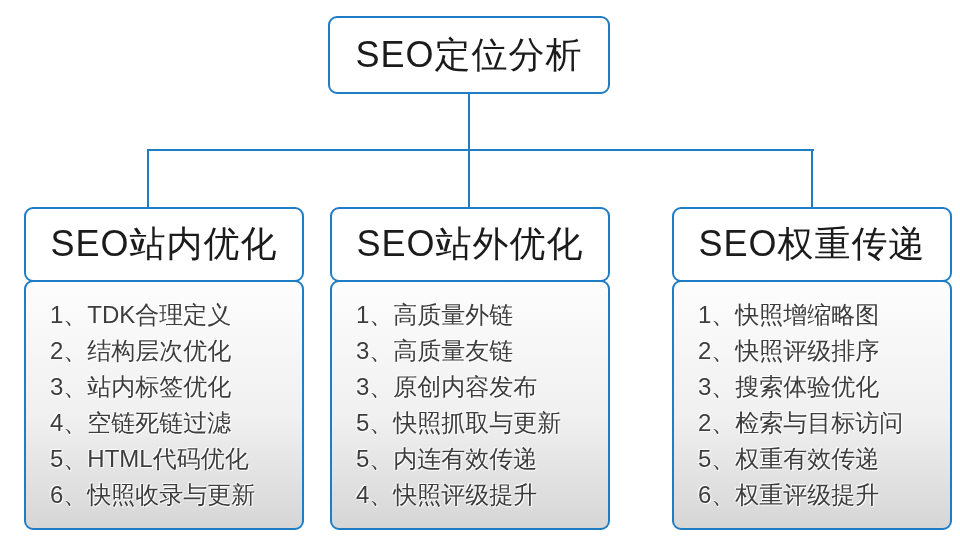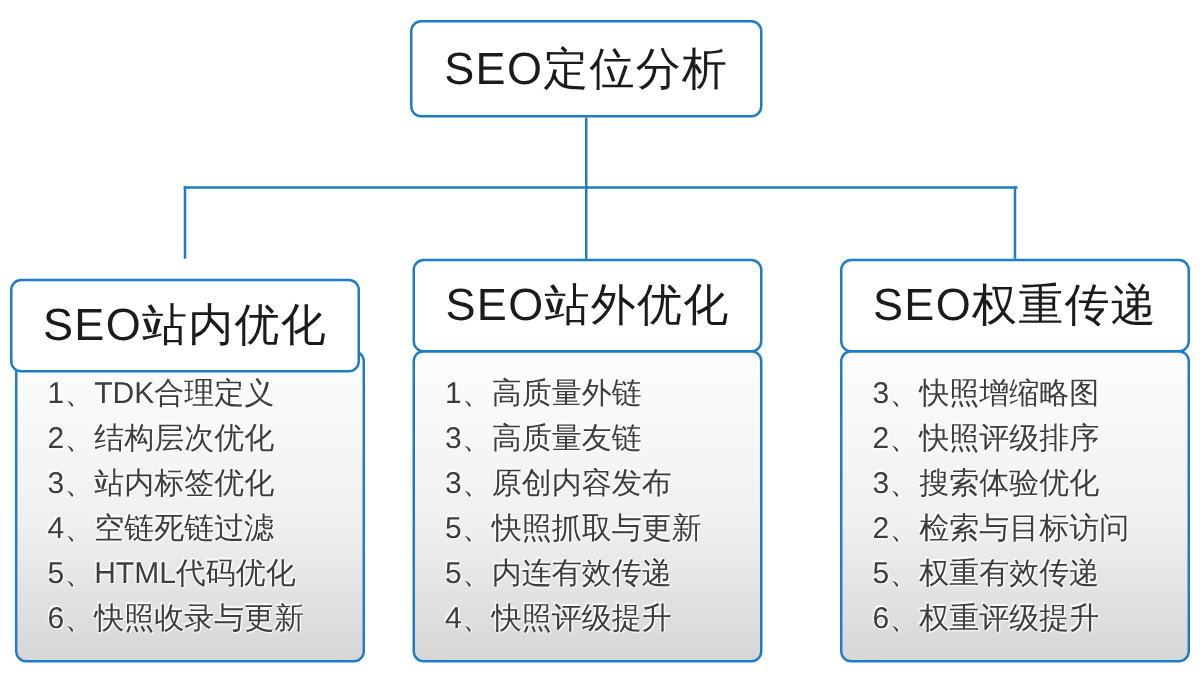--- a/index.html
+++ b/index.html
@@ -28,40 +28,40 @@
   }
   .node .node-label {
     font-size: 36px;
     font-weight: 400;
     color: var(--header-text, #1b1b1b);
     letter-spacing: 1px;
     white-space: nowrap;
   }
   .root-node   { left: 328px; top: 16px;  width: 282px; height: 78px; justify-content: center; }
   .header-node { top: 207px; width: 280px; height: 75px; }
-  .header-1 { left: 8px; margin-top: 16px; }
+  .header-1 { left: 24px; }
   .header-2 { left: 330px; }
   .header-3 { left: 672px; }
 
   .panel {
     position: absolute;
     box-sizing: border-box;
     top: 280px;
     width: 280px;
     height: 250px;
     border: 2px solid var(--node-border, #1f7dc6);
     border-radius: 9px;
     background: linear-gradient(180deg,
                 var(--panel-top, #ffffff) 0%,
                 #f0f0f0 55%,
                 var(--panel-bottom, #d7d7d7) 100%);
     padding: 15px 8px 0 24px;
     z-index: 1;
   }
-  .panel-1 { left: 12px; }
+  .panel-1 { left: 24px; }
   .panel-2 { left: 330px; }
   .panel-3 { left: 672px; }
 
   .panel-item {
     font-size: 24px;
     line-height: 36px;
     color: var(--item-text, #3d3d3d);
     white-space: nowrap;
     text-shadow: 0 0 2px #ffffff, 1px 1px 1px #ffffff, -1px -1px 1px #ffffff;
   }
@@ -113,21 +113,21 @@
     <div class="panel-item">3、原创内容发布</div>
     <div class="panel-item">5、快照抓取与更新</div>
     <div class="panel-item">5、内连有效传递</div>
     <div class="panel-item">4、快照评级提升</div>
   </div>
 
   <div class="node header-node header-3">
     <span class="node-label">SEO权重传递</span>
   </div>
   <div class="panel panel-3">
-    <div class="panel-item">3、快照增缩略图</div>
+    <div class="panel-item">1、快照增缩略图</div>
     <div class="panel-item">2、快照评级排序</div>
     <div class="panel-item">3、搜索体验优化</div>
     <div class="panel-item">2、检索与目标访问</div>
     <div class="panel-item">5、权重有效传递</div>
     <div class="panel-item">6、权重评级提升</div>
   </div>
 
 </div>
 
 </body></html>

